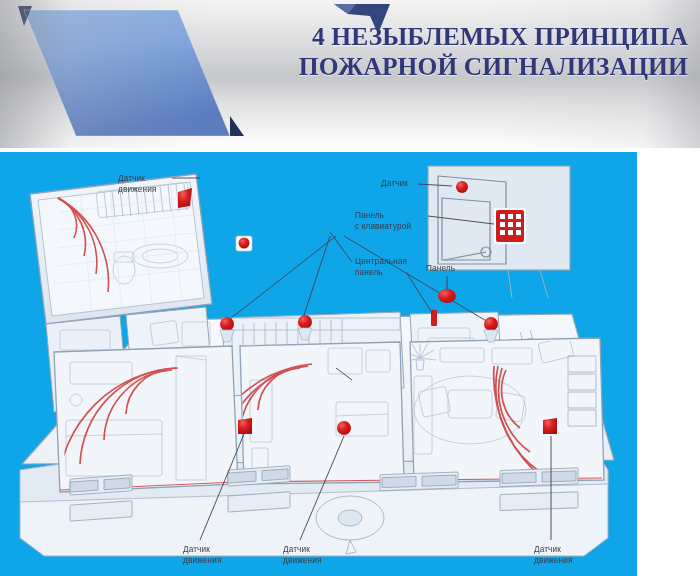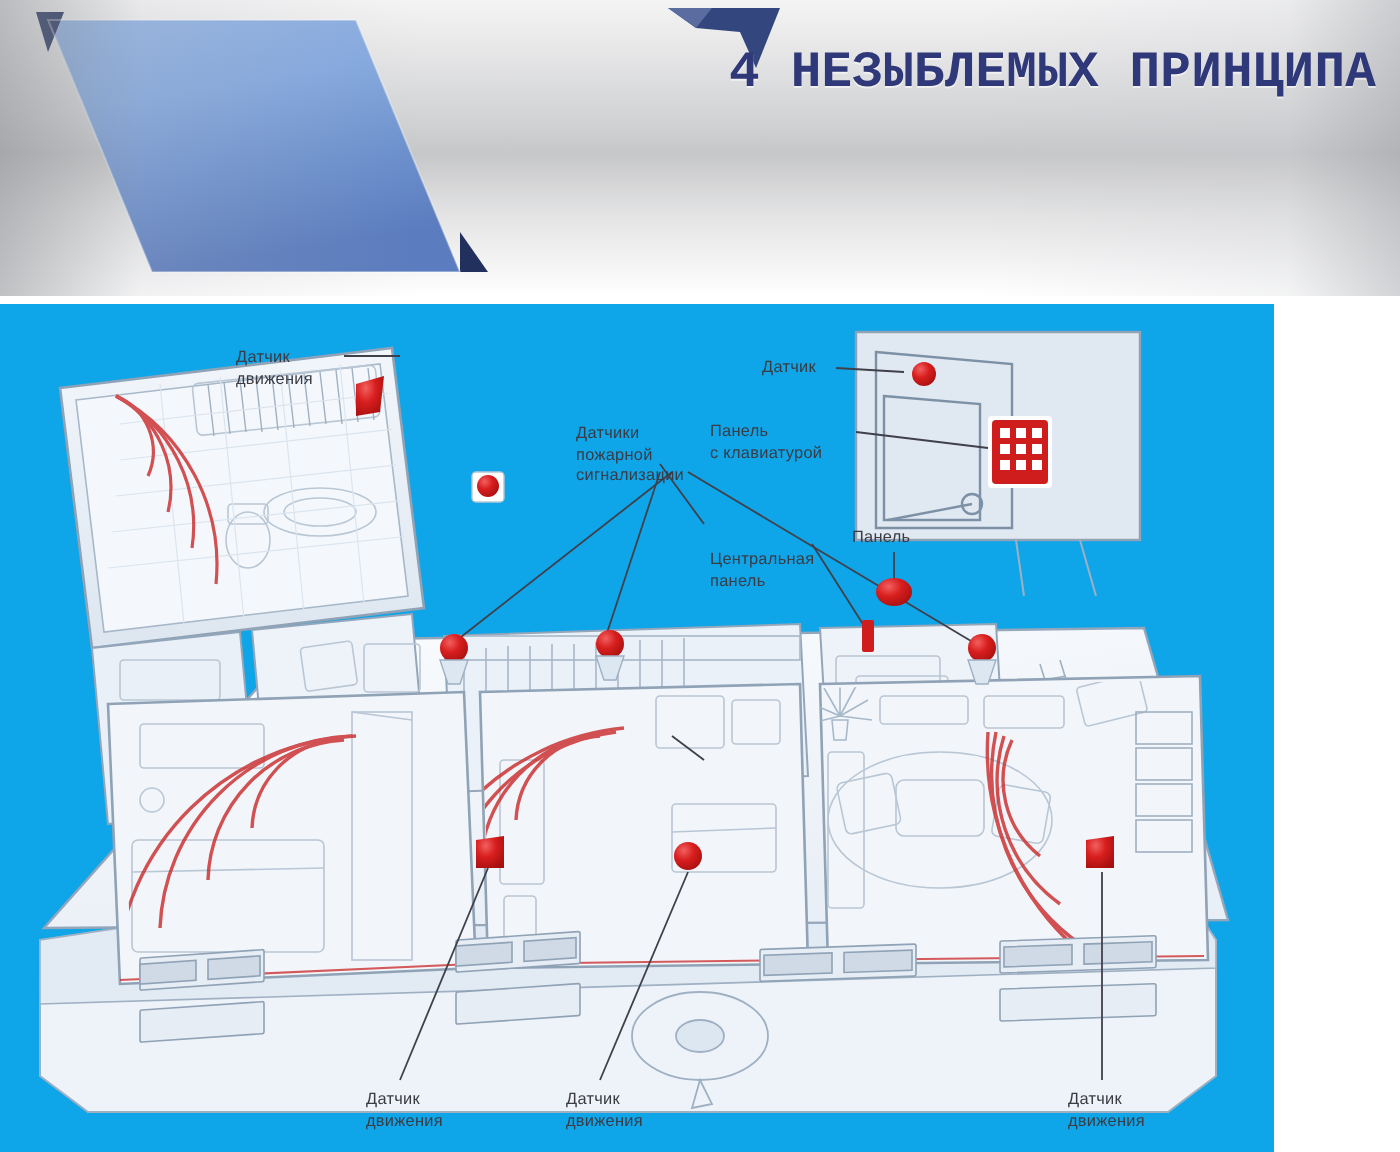--- a/index.html
+++ b/index.html
@@ -58,21 +58,21 @@
 
   #title-block {
     position: absolute;
     right: 12px; top: 22px;
     width: 420px;
     text-align: right;
     line-height: 1.17;
   }
   .title-line {
     display: block;
-    font-family: Liberation Mono, monospace;
+    font-family: Liberation Serif, serif;
     font-weight: bold;
     font-size: 25.5px;
     letter-spacing: 0.1px;
     color: #2f3878;
     white-space: nowrap;
     text-shadow: 0 1px 0 rgba(255,255,255,0.55);
   }
 
   
   #diagram {
@@ -118,20 +118,21 @@
 
     <svg id="fold-tab" viewBox="0 0 70 36">
       <polygon points="8,4 64,4 52,34 44,16 22,14" fill="#33477e"></polygon>
       <polygon points="8,4 30,4 22,14" fill="#5a6ca0"></polygon>
     </svg>
 
     <div id="banner-sheen"></div>
 
     <div id="title-block">
       <span class="title-line">4 НЕЗЫБЛЕМЫХ ПРИНЦИПА</span>
+      <span class="title-line">ПОЖАРНОЙ СИГНАЛИЗАЦИИ</span>
     </div>
   </div>
 
   <div id="diagram">
     <svg width="700" height="428" viewBox="0 0 700 428">
       <defs>
         <linearGradient id="wallTop" x1="0" y1="0" x2="0" y2="1">
           <stop offset="0%" stop-color="#f2f6fb"></stop>
             <stop offset="100%" stop-color="#dde6f0"></stop>
         </linearGradient>
@@ -449,27 +450,24 @@
           <circle cx="344" cy="276" r="7" fill="url(#dotG)"></circle>
         </g>
         <g>
           <path d="M543,268 L557,266 L557,282 L543,282 Z" fill="url(#dotG)"></path>
         </g>
       </g>
     </svg>
 
     <div class="lbl" style="left:118px; top:22px;">Датчик
 движения</div>
-    <div class="lbl" style="left:288px; top:60px;">Датчики
-пожарной
-сигнализации</div>
     <div class="lbl" style="left:381px; top:27px;">Датчик</div>
     <div class="lbl" style="left:355px; top:59px;">Панель
 с клавиатурой</div>
-    <div class="lbl" style="left:355px; top:105px;margin-top:18px;">Центральная
+    <div class="lbl" style="left:355px; top:105px;">Центральная
 панель</div>
     <div class="lbl" style="left:426px; top:112px;">Панель</div>
     <div class="lbl" style="left:183px; top:393px;">Датчик
 движения</div>
     <div class="lbl" style="left:283px; top:393px;">Датчик
 движения</div>
     <div class="lbl" style="left:534px; top:393px;">Датчик
 движения</div>
   </div>
 </div>

